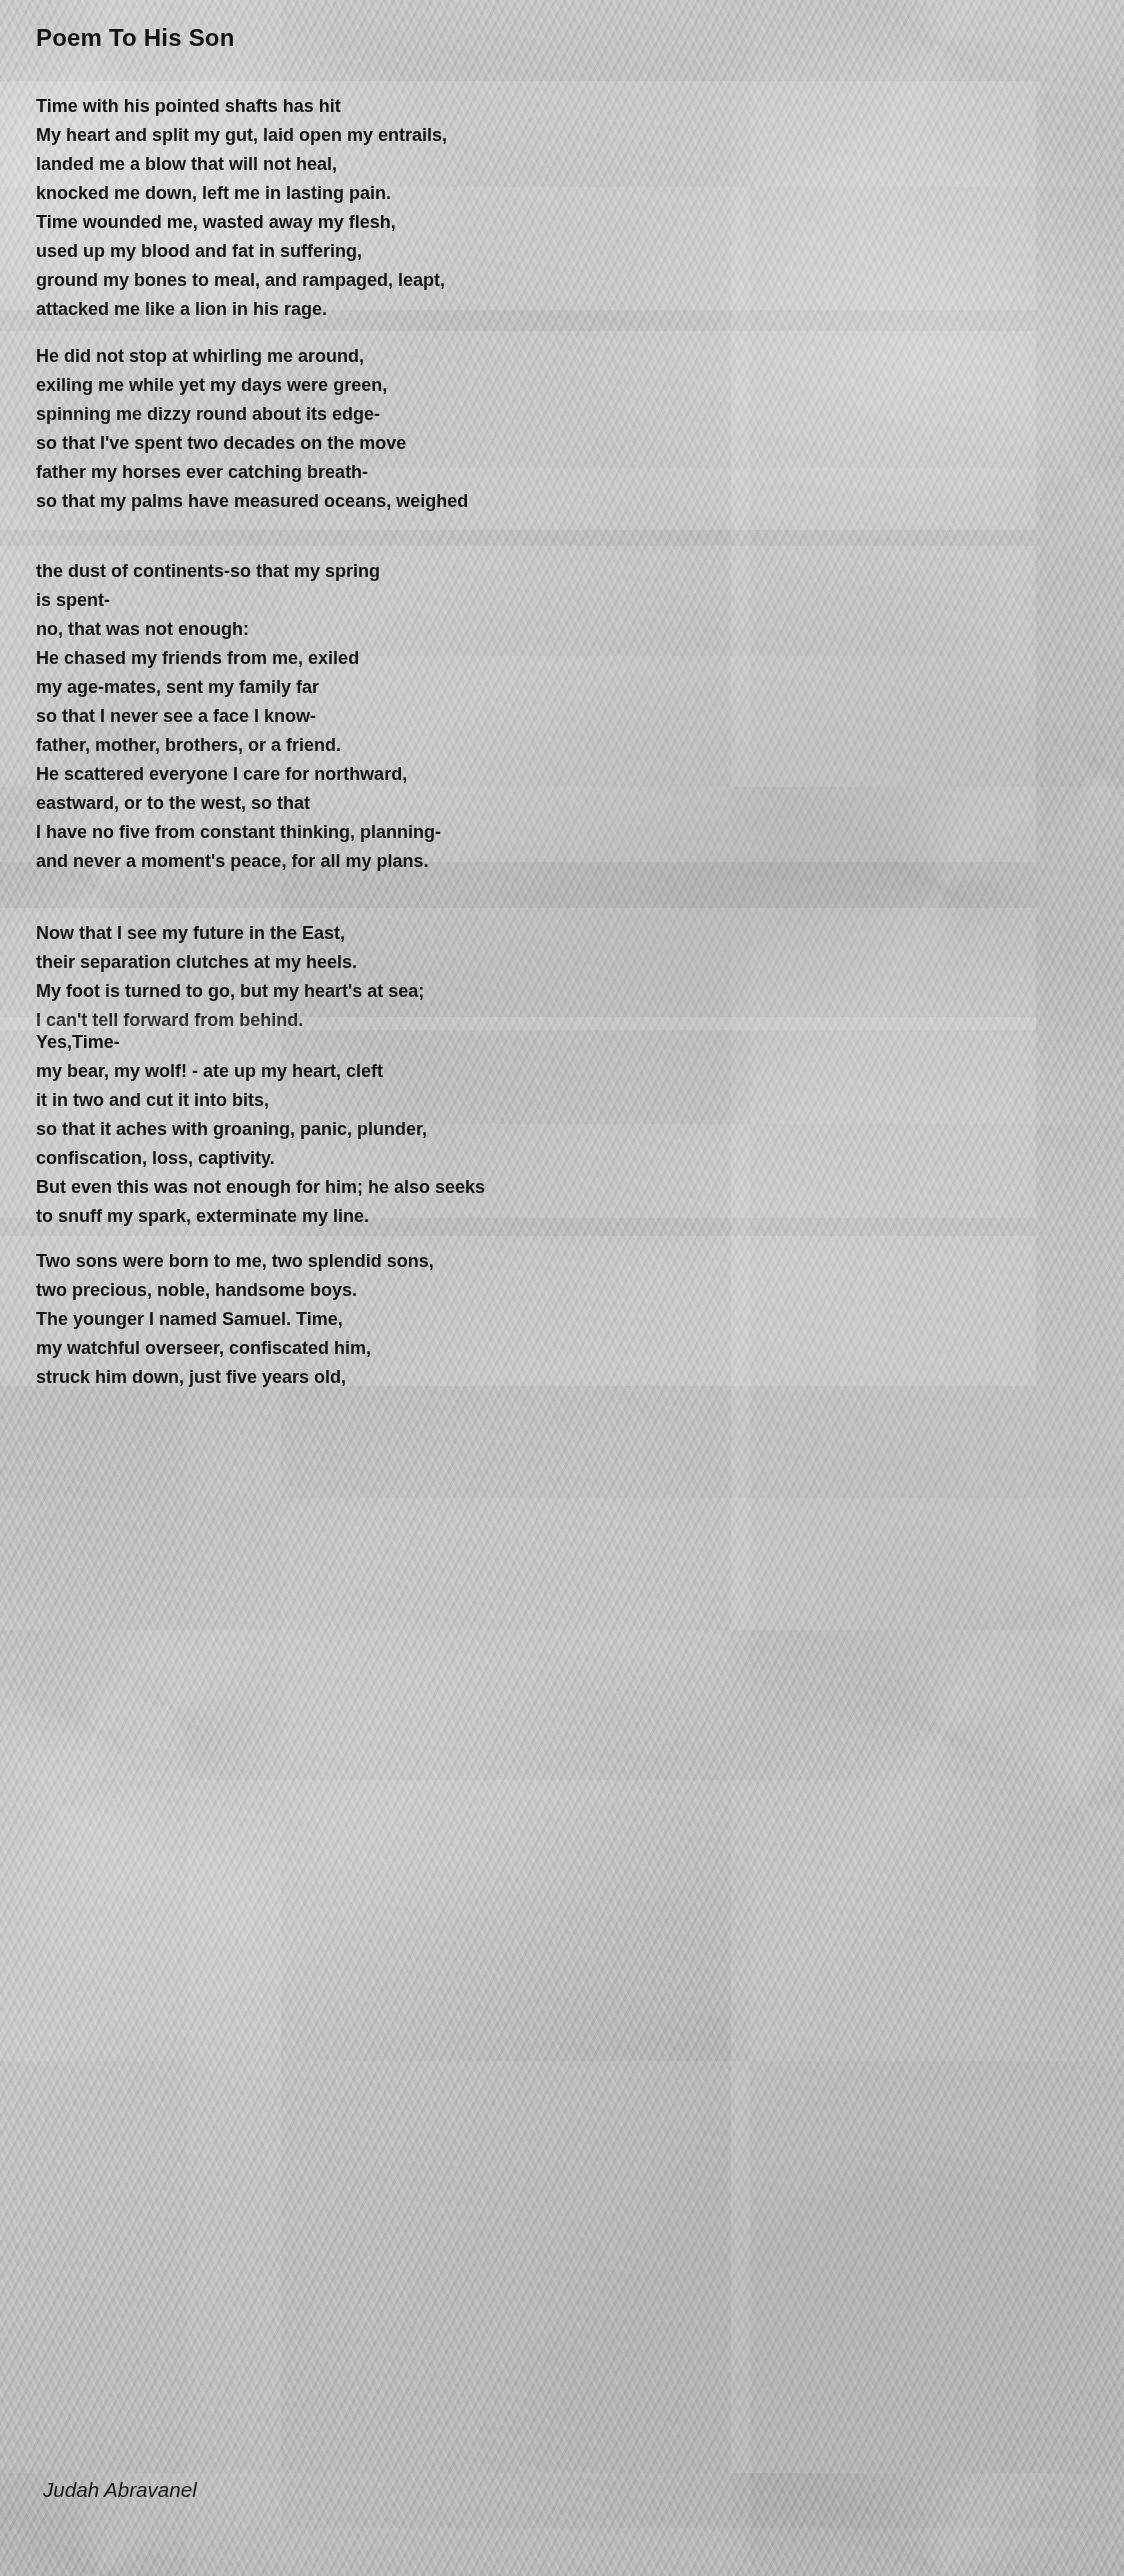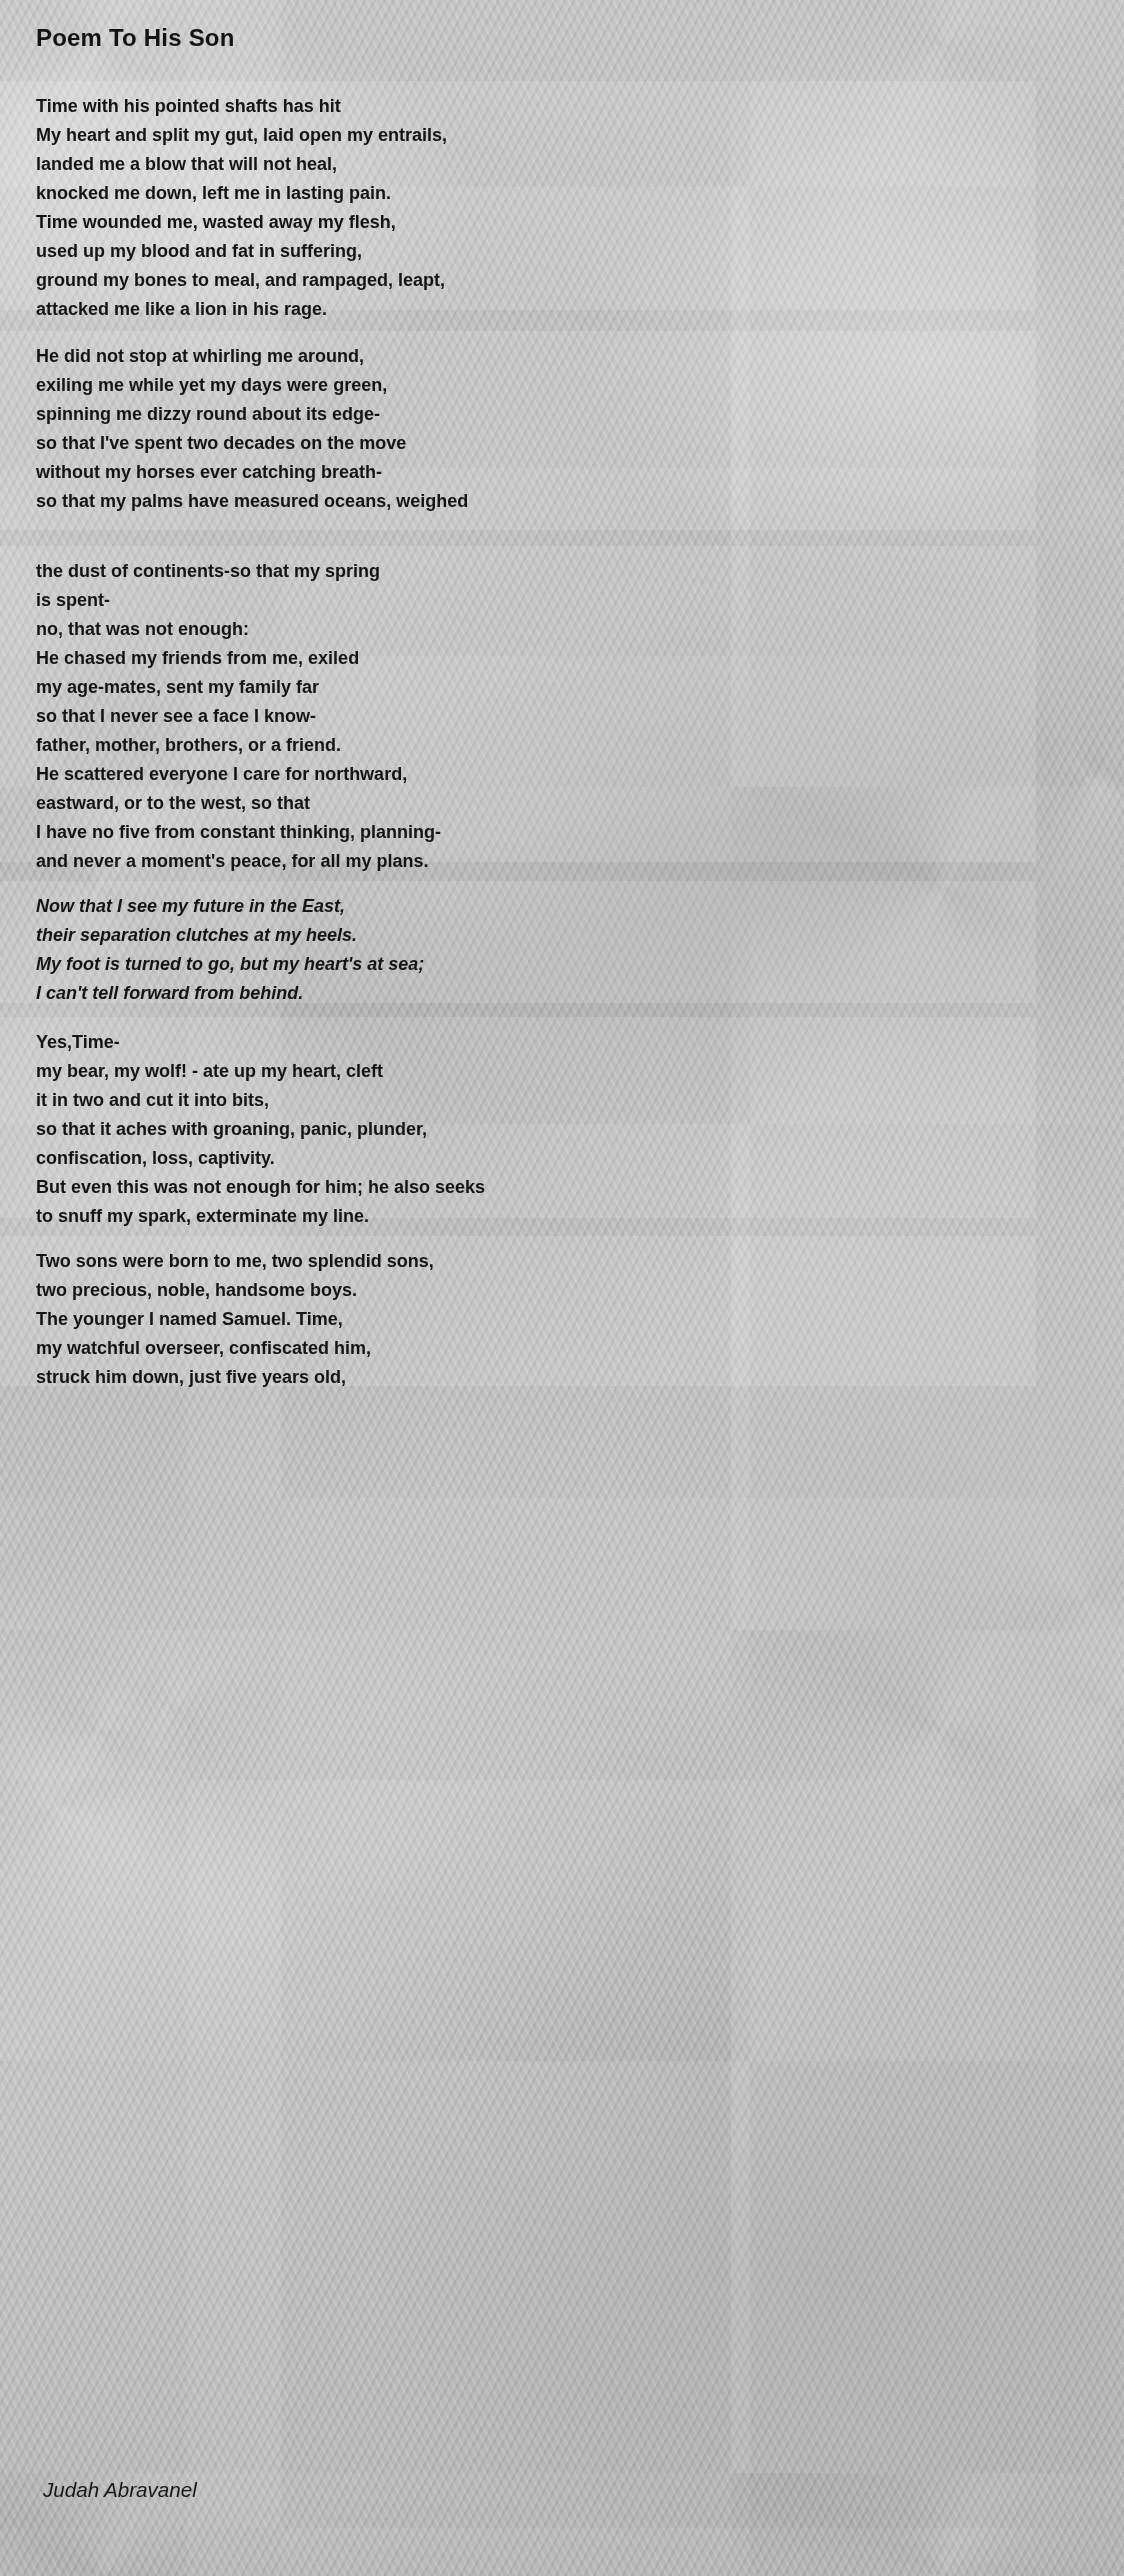--- a/index.html
+++ b/index.html
@@ -113,37 +113,37 @@
           <div class="line">Time wounded me, wasted away my flesh,</div>
           <div class="line">used up my blood and fat in suffering,</div>
           <div class="line">ground my bones to meal, and rampaged, leapt,</div>
           <div class="line">attacked me like a lion in his rage.</div>
         </div>
         <div class="stanza" style="top: 331px; height: 199px; padding-top: 11.2px;">
           <div class="line">He did not stop at whirling me around,</div>
           <div class="line">exiling me while yet my days were green,</div>
           <div class="line">spinning me dizzy round about its edge-</div>
           <div class="line">so that I've spent two decades on the move</div>
-          <div class="line">without my horses ever catching breath-</div>
+          <div class="line">father my horses ever catching breath-</div>
           <div class="line">so that my palms have measured oceans, weighed</div>
         </div>
         <div class="stanza" style="top: 546px; height: 316px; padding-top: 11.2px;">
           <div class="line">the dust of continents-so that my spring</div>
           <div class="line">is spent-</div>
           <div class="line">no, that was not enough:</div>
           <div class="line">He chased my friends from me, exiled</div>
           <div class="line">my age-mates, sent my family far</div>
           <div class="line">so that I never see a face I know-</div>
           <div class="line">father, mother, brothers, or a friend.</div>
           <div class="line">He scattered everyone I care for northward,</div>
           <div class="line">eastward, or to the west, so that</div>
           <div class="line">I have no five from constant thinking, planning-</div>
           <div class="line">and never a moment's peace, for all my plans.</div>
         </div>
-        <div class="stanza" style="top: 881px; height: 122px; padding-top: 11.2px; font-style: italic;">
+        <div class="stanza" style="top: 908px; height: 122px; padding-top: 11.2px;">
           <div class="line">Now that I see my future in the East,</div>
           <div class="line">their separation clutches at my heels.</div>
           <div class="line">My foot is turned to go, but my heart's at sea;</div>
           <div class="line">I can't tell forward from behind.</div>
         </div>
         <div class="stanza" style="top: 1017px; height: 201px; padding-top: 11.2px;">
           <div class="line">Yes,Time-</div>
           <div class="line">my bear, my wolf! - ate up my heart, cleft</div>
           <div class="line">it in two and cut it into bits,</div>
           <div class="line">so that it aches with groaning, panic, plunder,</div>

